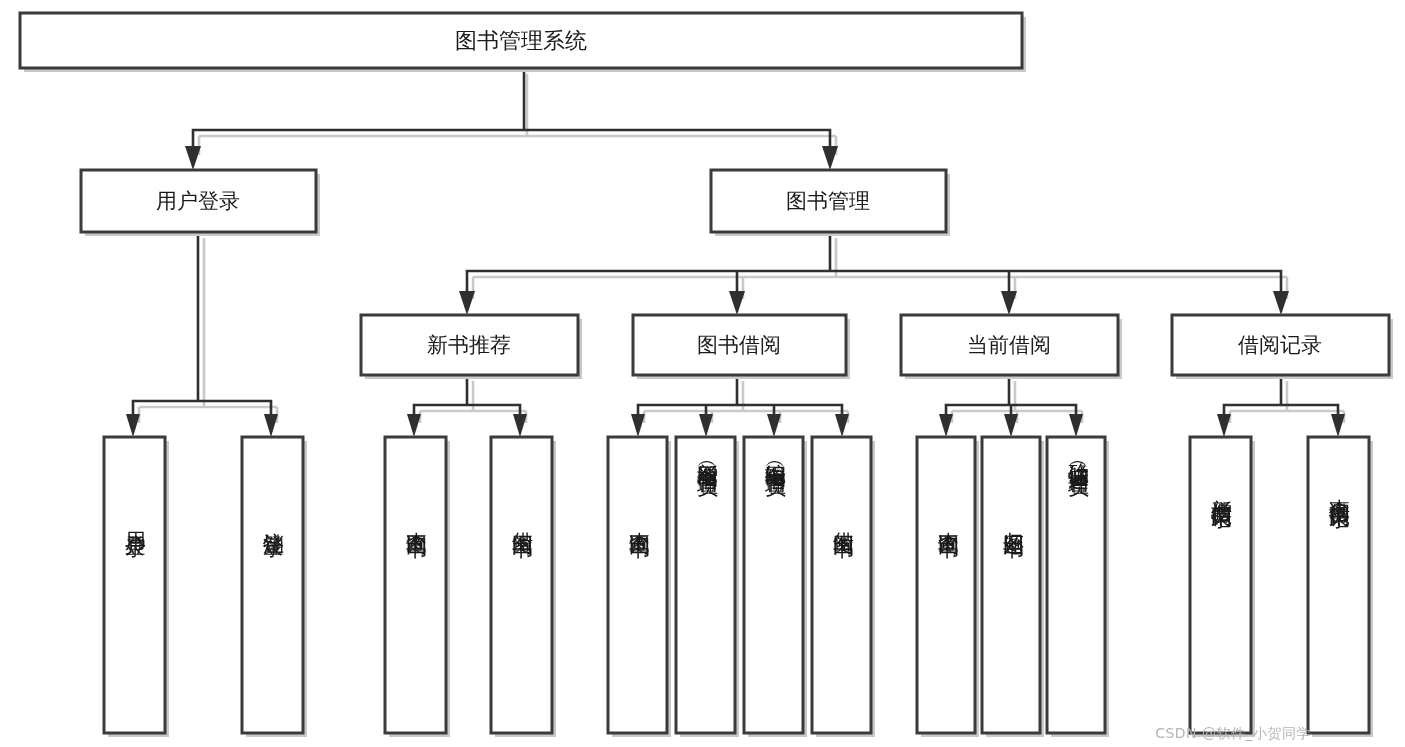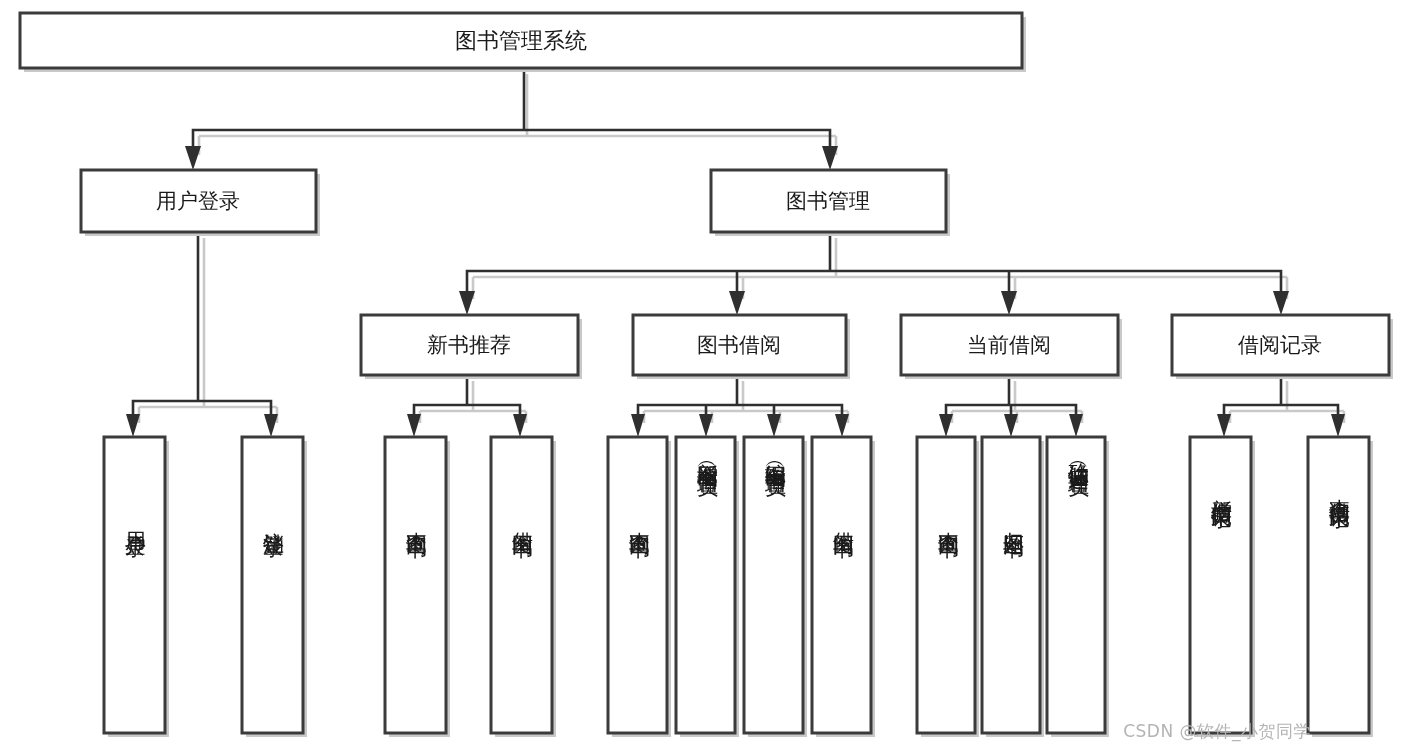--- a/index.html
+++ b/index.html
@@ -79,21 +79,21 @@
     letter-spacing: 2px;
     white-space: nowrap;
     text-align: start;
     pointer-events: none;
   }
   .watermark {
     position: absolute;
     right: 8px;
     bottom: 4px;
     font-family: "DejaVu Sans", "Liberation Sans", sans-serif;
-    font-size: 17px;
+    font-size: 14px;
     color: #b4b4b4;
     letter-spacing: 0.5px;
     white-space: nowrap;
   }
 </style>
 </head>
 <body>
 
 <div id="diagram-root">
 

